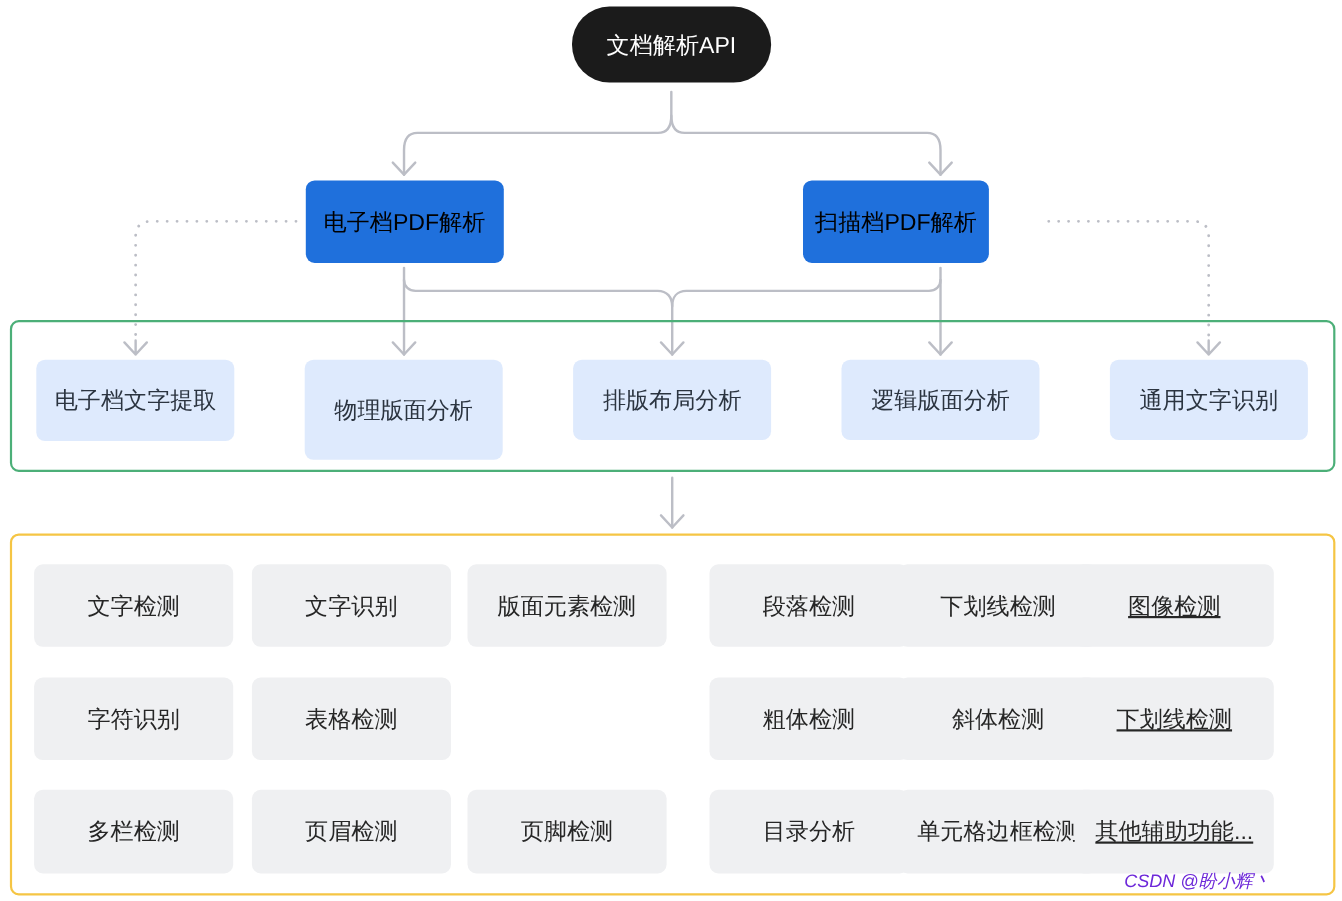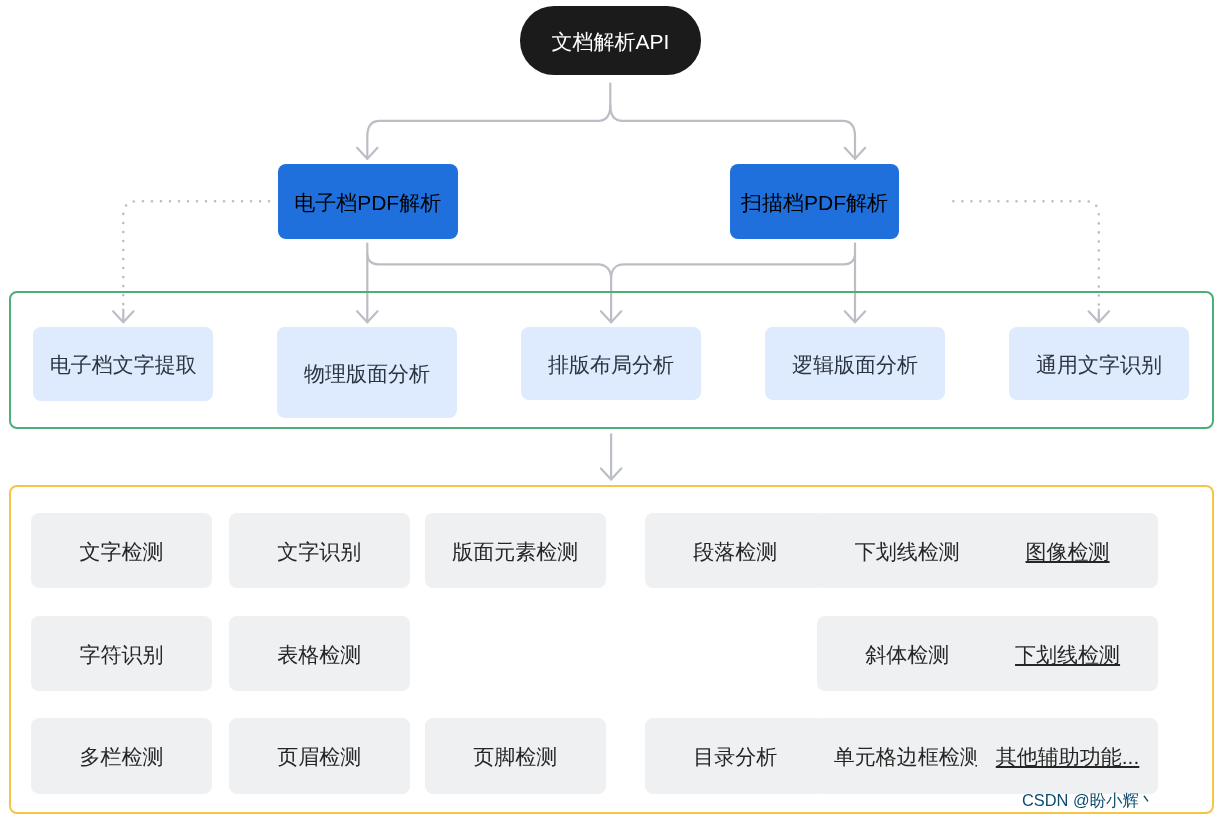--- a/index.html
+++ b/index.html
@@ -13,22 +13,22 @@
   .node{position:absolute;box-sizing:border-box;display:flex;
         align-items:center;justify-content:center;
         line-height:1;padding-top:1.5px;font-size:21px;white-space:nowrap;}
   .root-node{background:#1b1b1b;color:#ffffff;border-radius:34px;}
   .blue-node{background:#1f70dc;color:#000000;border-radius:8px;}
   .lblue-node{background:#deeafd;color:#2b3440;border-radius:8px;}
   .gray-node{background:#eff0f2;color:#262626;border-radius:8px;}
   .group{position:absolute;box-sizing:border-box;border-radius:8px;background:transparent;}
   .group-green{border:2px solid #4caf78;}
   .group-yellow{border:2px solid #f5c544;}
-  .watermark{position:absolute;color:#0c4a6e;font-size:16.4px;white-space:nowrap;
-             left:1022px;top:790.3px;}
+  .watermark{position:absolute;color:#6d28d9;font-size:16.4px;white-space:nowrap;
+             left:1022px;top:790.3px;font-style:italic;}
   
   .n-root {left:519.5px; top:6.3px;   width:181.8px; height:68.6px;}
   .n-l2-0 {left:277.6px; top:164.4px; width:180.2px; height:74.2px;}
   .n-l2-1 {left:730px; top:164.4px; width:169px; height:74.2px;}
   .n-l3-0 {left:33.4px;  top:327.1px; width:179.8px; height:74px;}
   .n-l3-1 {left:277px; top:327.1px; width:179.8px; height:91px;}
   .n-l3-2 {left:521.2px; top:327.1px; width:179.8px; height:72.9px;}
   .n-l3-3 {left:765.1px; top:327.1px; width:179.8px; height:72.9px;text-align:right;}
   .n-l3-4 {left:1009px;  top:327.1px; width:179.8px; height:72.9px;}
   .r0{top:512.9px;} .r1{top:615.6px;} .r2{top:718.3px;}
@@ -79,20 +79,21 @@
   <div class="node lblue-node n-l3-4">通用文字识别</div>
 
   <div class="node gray-node r0 c0">文字检测</div>
   <div class="node gray-node r0 c1">文字识别</div>
   <div class="node gray-node r0 c2">版面元素检测</div>
   <div class="node gray-node r0 c3">段落检测</div>
   <div class="node gray-node r0 c4">下划线检测</div>
   <div class="node gray-node r0 c5">图像检测</div>
   <div class="node gray-node r1 c0">字符识别</div>
   <div class="node gray-node r1 c1">表格检测</div>
+  <div class="node gray-node r1 c3">粗体检测</div>
   <div class="node gray-node r1 c4">斜体检测</div>
   <div class="node gray-node r1 c5">下划线检测</div>
   <div class="node gray-node r2 c0">多栏检测</div>
   <div class="node gray-node r2 c1">页眉检测</div>
   <div class="node gray-node r2 c2">页脚检测</div>
   <div class="node gray-node r2 c3">目录分析</div>
   <div class="node gray-node r2 c4">单元格边框检测</div>
   <div class="node gray-node r2 c5">其他辅助功能...</div>
 
   <div class="watermark">CSDN @盼小辉丶</div>

